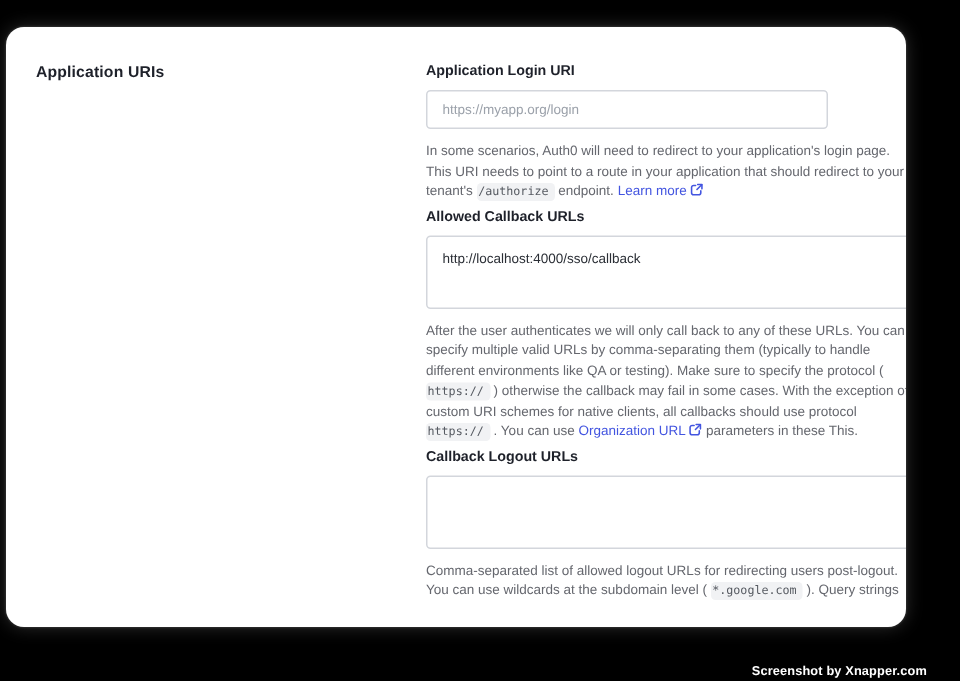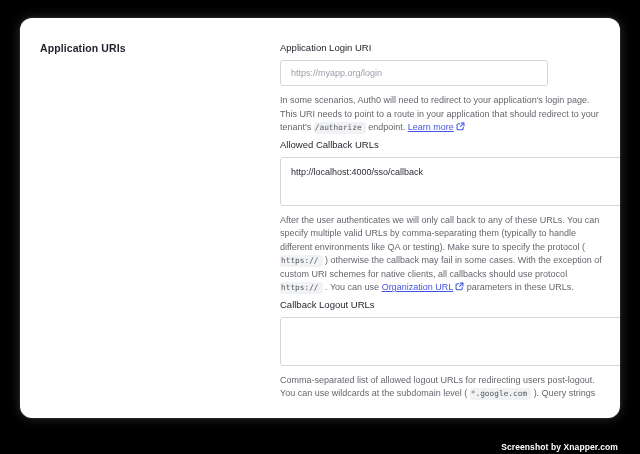--- a/index.html
+++ b/index.html
@@ -18,48 +18,49 @@
   * { margin: 0; padding: 0; box-sizing: border-box; }
   html, body {
     width: 640px; height: 454px;
     background: var(--page-bg);
     font-family: "Liberation Sans", sans-serif;
     overflow: hidden;
     position: relative;
   }
   .card {
     position: absolute;
-    left: 20px; top: 18px;
+    left: 4px; top: 18px;
     width: 600px; height: 400px;
     background: var(--card-bg);
     border-radius: 12px;
     box-shadow: 0 0 12px rgba(255,255,255,0.18), 0 0 2px rgba(255,255,255,0.22);
     overflow: hidden;
     display: flex;
+    justify-content: space-between;
   }
   .left-col {
     width: 260px;
     padding: 24px 0 0 20px;
     flex: 0 0 auto;
   }
   .section-title {
     font-size: 10.5px;
     font-weight: 700;
     color: var(--heading);
     letter-spacing: 0.1px;
   }
   .right-col {
     width: 320px;
     padding-top: 24px;
     flex: 0 0 auto;
   }
   .field-section + .field-section { margin-top: 3px; }
   .field-label {
     font-size: 9.5px;
-    font-weight: 400;
+    font-weight: 700;
     color: var(--label);
     margin-bottom: 7px;
   }
   .text-input {
     width: 268px;
     height: 26px;
     border: 1px solid var(--border);
     border-radius: 3px;
     font-family: "Liberation Sans", sans-serif;
     font-size: 9px;
@@ -99,21 +100,20 @@
     font-size: 7.8px;
     color: var(--chip-text);
     background: var(--chip-bg);
     border-radius: 3px;
     padding: 0px 4px 1px 1px;
     line-height: 11px;
     vertical-align: baseline;
   }
   .help-link {
     color: var(--link);
-    text-decoration: underline;
     cursor: pointer;
     white-space: nowrap;
   }
   .ext-icon {
     display: inline-block;
     vertical-align: -1px;
     margin-left: 2px;
     color: var(--link);
   }
   .watermark {
@@ -150,21 +150,21 @@
     </div>
 
     <div class="field-section">
       <div class="field-label">Allowed Callback URLs</div>
       <textarea class="textarea-input" style="">http://localhost:4000/sso/callback</textarea>
       <div class="help-text">
         <span>After the user authenticates we will only call back to any of these URLs. You can specify multiple valid URLs by comma-separating them (typically to handle different environments like QA or testing). Make sure to specify the protocol ( </span><span class="code-chip">https://</span><span> ) otherwise the callback may fail in some cases. With the exception of custom URI schemes for native clients, all callbacks should use protocol </span><span class="code-chip">https://</span><span> . You can use </span><a class="help-link"><span>Organization URL</span><span class="ext-icon"><svg width="9" height="9" viewBox="0 0 12 12" fill="none" stroke="currentColor" stroke-width="1.4" stroke-linecap="round" stroke-linejoin="round">
                 <path d="M5 2.2 H3.2 C2.2 2.2 1.4 3 1.4 4 v4.6 c0 1 0.8 1.8 1.8 1.8 h4.6 c1 0 1.8 -0.8 1.8 -1.8 V7"></path>
                 <path d="M6.8 1.4 h3.8 v3.8"></path>
                 <path d="M10.4 1.6 L6.2 5.8"></path>
-              </svg></span></a><span> parameters in these URLs.</span>
+              </svg></span></a><span> parameters in these This.</span>
       </div>
     </div>
 
     <div class="field-section">
       <div class="field-label">Callback Logout URLs</div>
       <textarea class="textarea-input" style=""></textarea>
       <div class="help-text">
         <span>Comma-separated list of allowed logout URLs for redirecting users post-logout. You can use wildcards at the subdomain level ( </span><span class="code-chip">*.google.com</span><span> ). Query strings</span>
       </div>
     </div>

